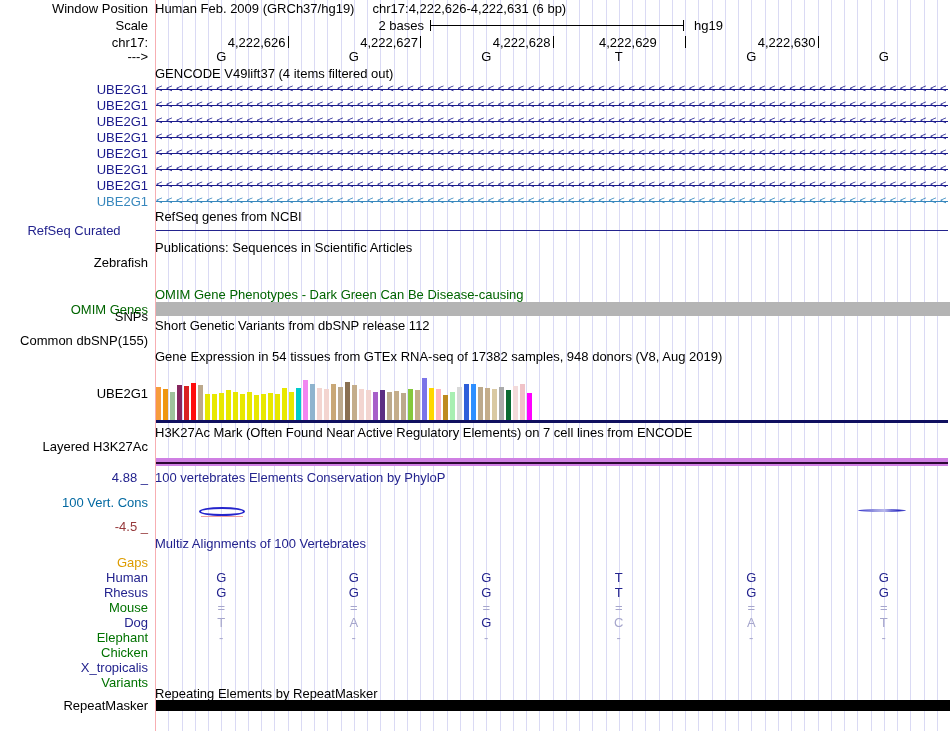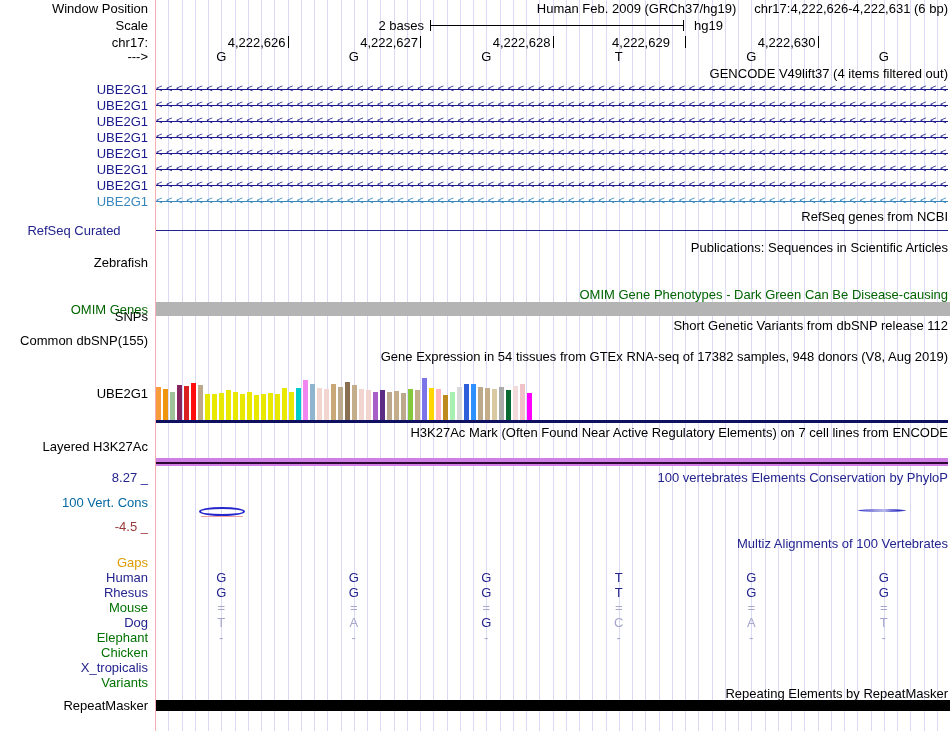--- a/index.html
+++ b/index.html
@@ -1,19 +1,19 @@
 <!DOCTYPE html>
 <html><head>
 <meta charset="utf-8">
 <style>
   html,body{margin:0;padding:0;background:#fff;}
   #cv{position:relative;width:950px;height:731px;background:#fff;overflow:hidden;
       font-family:"Liberation Sans",sans-serif;color:#000;}
   .gut{position:absolute;left:0;width:148px;text-align:right;font-size:13px;line-height:13px;white-space:pre;}
-  .ttl{position:absolute;left:155px;width:793px;text-align:right;font-size:13px;line-height:13px;}
+  .ttl{position:absolute;left:155px;width:793px;text-align:left;font-size:13px;line-height:13px;}
   .ctr{position:absolute;width:26px;text-align:center;font-size:13px;line-height:13px;}
   .num{position:absolute;font-size:13px;line-height:13px;}
   .grow{position:absolute;left:156px;width:792px;height:13px;overflow:hidden;white-space:nowrap;
         font-family:"Liberation Mono",monospace;font-size:11px;line-height:13px;letter-spacing:3.45px;
         background-image:linear-gradient(currentColor,currentColor);background-repeat:no-repeat;
         background-position:0 6px;background-size:100% 1px;}
   .bar{position:absolute;}
   .lens{position:absolute;border:2px solid #2525CC;border-radius:50%;}
 </style>
 </head>
@@ -58,42 +58,42 @@
 
   <div class="ttl" style="top:350px;">Gene Expression in 54 tissues from GTEx RNA-seq of 17382 samples, 948 donors (V8, Aug 2019)</div>
   <div class="gut" style="top:387px;">UBE2G1</div>
   <div class="bar" style="left:156px;top:420px;width:792px;height:3px;background:#101060;"></div>
 
   <div class="ttl" style="top:426px;">H3K27Ac Mark (Often Found Near Active Regulatory Elements) on 7 cell lines from ENCODE</div>
   <div class="gut" style="top:440px;">Layered H3K27Ac</div>
   <div class="bar" style="left:156px;top:458px;width:792px;height:8px;
               background:linear-gradient(to bottom,#CF7FE3 0px,#CF7FE3 4px,#2B0833 4px,#2B0833 6.5px,#CF7FE3 6.5px,#CF7FE3 8px);"></div>
 
-  <div class="gut" style="top:471px;color:#23238E;">8.27 _</div>
+  <div class="gut" style="top:471px;color:#23238E;">4.88 _</div>
   <div class="ttl" style="top:471px;color:#23238E;">100 vertebrates Elements Conservation by PhyloP</div>
   <div class="gut" style="top:496px;color:#0369a1;">100 Vert. Cons</div>
   <div class="gut" style="top:520px;color:#96393B;">-4.5 _</div>
   <div class="lens" style="left:199px;top:507px;width:42px;height:5px;"></div>
   <div class="bar" style="left:201px;top:516px;width:42px;height:1px;background:#F0A0A0;"></div>
   <div class="bar" style="left:858px;top:509px;width:48px;height:3px;border-radius:50%;
               background:linear-gradient(to right,#3535CC,#9A9AE0 35%,#B8B8EC 55%,#2A2AC0 85%,#5555CC);"></div>
 
   <div class="ttl" style="top:537px;color:#23238E;">Multiz Alignments of 100 Vertebrates</div>
 
   <div class="ttl" style="top:687px;">Repeating Elements by RepeatMasker</div>
   <div class="gut" style="top:699px;">RepeatMasker</div>
   <div class="bar" style="left:156px;top:700px;width:794px;height:11px;background:#000000;"></div>
 
 <div class="num" style="left: 201.5px; top: 36px; width: 84px; text-align: right;">4,222,626</div>
     <div style="position: absolute; left: 287.5px; top: 36px; width: 1px; height: 12px; background: rgb(0, 0, 0);"></div>
     <div class="num" style="left: 334px; top: 36px; width: 84px; text-align: right;">4,222,627</div>
     <div style="position: absolute; left: 420px; top: 36px; width: 1px; height: 12px; background: rgb(0, 0, 0);"></div>
     <div class="num" style="left: 466.5px; top: 36px; width: 84px; text-align: right;">4,222,628</div>
     <div style="position: absolute; left: 552.5px; top: 36px; width: 1px; height: 12px; background: rgb(0, 0, 0);"></div>
-    <div class="num" style="left: 599px; top: 36px; width: 84px; text-align: center;">4,222,629</div>
+    <div class="num" style="left: 599px; top: 36px; width: 84px; text-align: left;">4,222,629</div>
     <div style="position: absolute; left: 685px; top: 36px; width: 1px; height: 12px; background: rgb(0, 0, 0);"></div>
     <div class="num" style="left: 731.5px; top: 36px; width: 84px; text-align: right;">4,222,630</div>
     <div style="position: absolute; left: 817.5px; top: 36px; width: 1px; height: 12px; background: rgb(0, 0, 0);"></div>
     <div class="ctr" style="left: 208.25px; top: 50px;">G</div>
     <div class="ctr" style="left: 340.75px; top: 50px;">G</div>
     <div class="ctr" style="left: 473.25px; top: 50px;">G</div>
     <div class="ctr" style="left: 605.75px; top: 50px;">T</div>
     <div class="ctr" style="left: 738.25px; top: 50px;">G</div>
     <div class="ctr" style="left: 870.75px; top: 50px;">G</div>
     <div class="gut" style="top: 83px; color: rgb(26, 26, 140);">UBE2G1</div>

